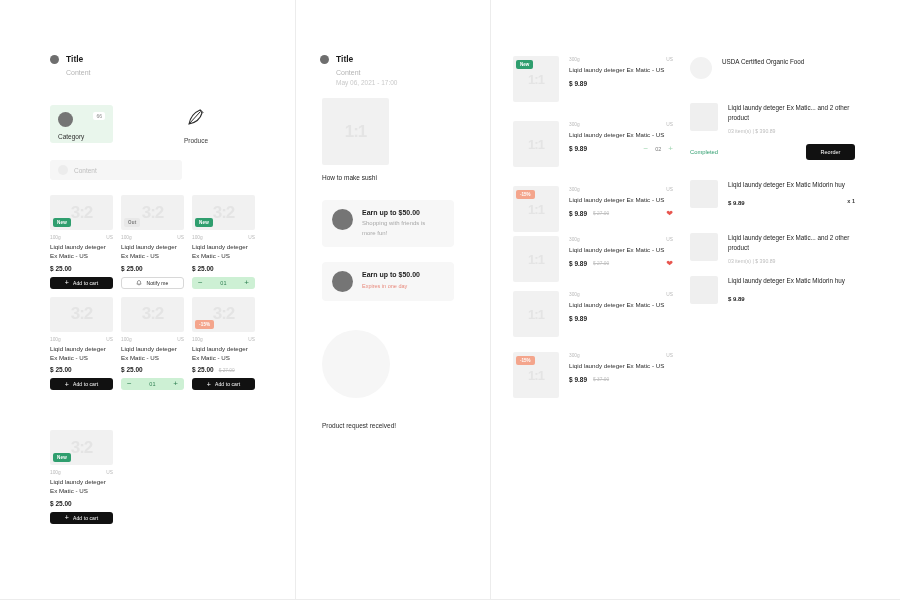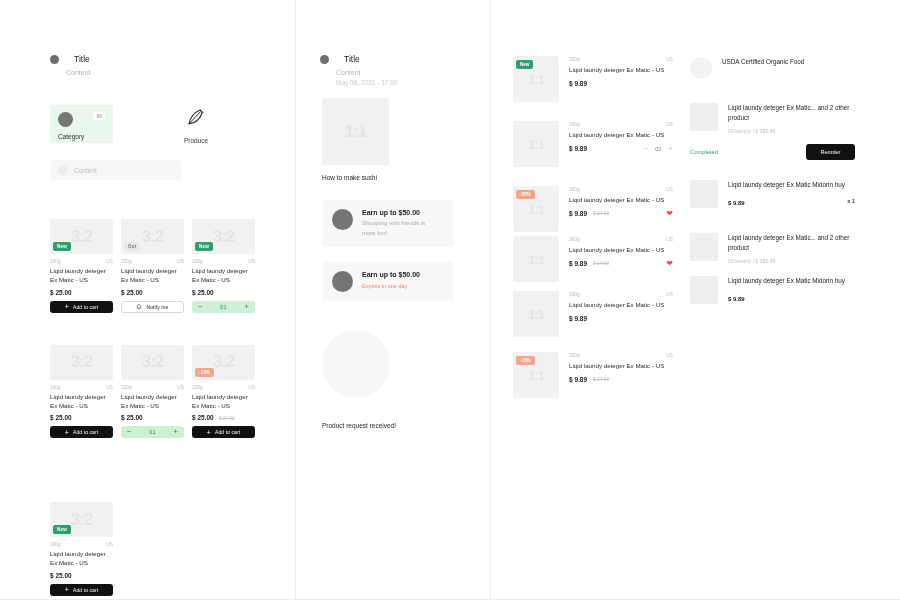--- a/index.html
+++ b/index.html
@@ -68,21 +68,21 @@
 
   
   .col1 { position: absolute; left: 40px; top: 0; width: 245px; height: 600px; }
 
   .hdr-block { position: absolute; left: 10px; top: 54px; }
   .hdr-row { display: flex; align-items: center; gap: 7px; }
   .hdr-dot {
     width: 9px; height: 9px; border-radius: 50%;
     background: #6e6e6e; flex: none;
   }
-  .hdr-title { font-size: 8.5px; font-weight: 400; color: #1c1c1c; margin-left: 8px; }
+  .hdr-title { font-size: 8.5px; font-weight: 700; color: #1c1c1c; }
   .hdr-content {
     font-size: 7px; color: #b4b4b4;
     margin: 5px 0 0 16px;
   }
   .hdr-date {
     font-size: 6.5px; color: #c9c9c9;
     margin: 3px 0 0 16px;
   }
 
   .category-card {
@@ -125,21 +125,20 @@
   }
   .content-field .cf-text { font-size: 6.5px; color: #bdbdbd; }
 
   
   .pgrid { position: absolute; left: 10px; top: 195px; width: 225px; }
   .prow { display: flex; gap: 8px; margin-bottom: 8px; }
   .pcard { width: 63px; }
   .pcard .p-img {
     width: 63px; height: 35px;
     position: relative;
-    margin-top: 24px;
   }
   .pcard .p-img .ratio { font-size: 17px; }
   .p-badge {
     position: absolute; left: 3px; bottom: 3px;
     font-size: 4.5px; font-weight: 700; color: #ffffff;
     background: #2f9e6e; border-radius: 2px;
     padding: 2px 4px; letter-spacing: .2px;
   }
   .p-badge.out { background: #e8e8e8; color: #7b7b7b; }
   .p-badge.disc { background: #f4a58c; color: #ffffff; }

